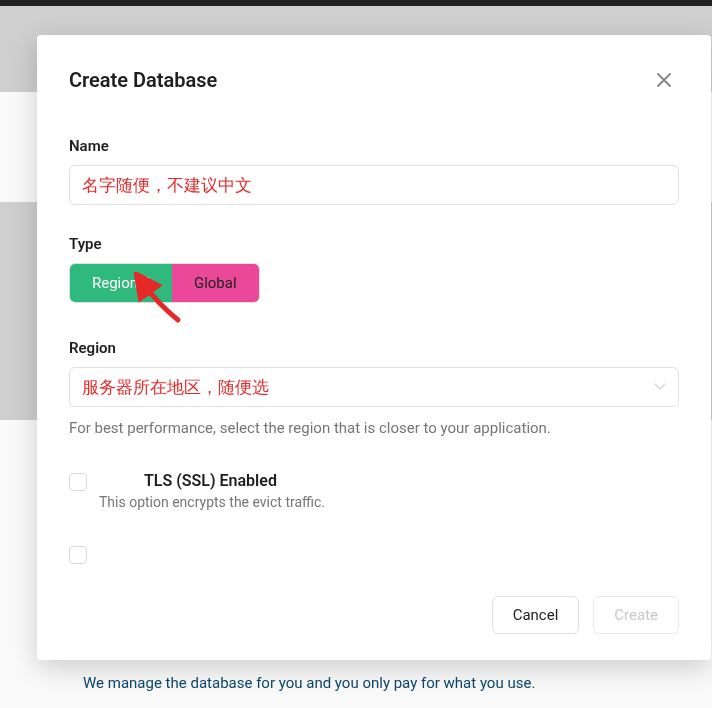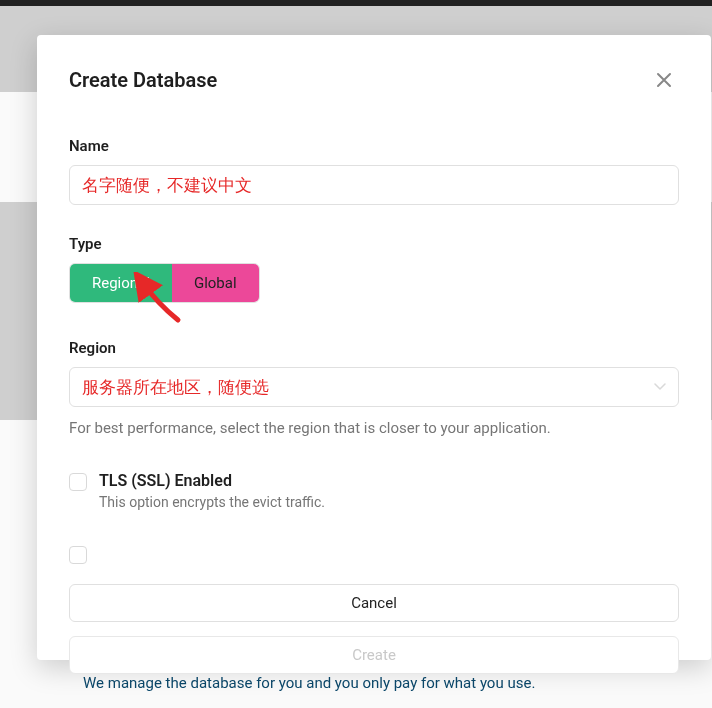--- a/index.html
+++ b/index.html
@@ -37,25 +37,25 @@
   display:flex; align-items:center; justify-content:space-between; cursor:pointer;
 }
 .select-caret { color:#d9d9d9; display:flex; }
 .select-caret svg { width:12px; height:8px; }
 .hint { margin-top:12px; font-size:15px; color:#767676; }
 .checkrow { display:flex; align-items:flex-start; gap:12px; }
 .checkbox {
   width:18px; height:18px; border:1px solid #d9d9d9; border-radius:4px;
   margin-top:2px; flex-shrink:0; background:#fff; cursor:pointer;
 }
-.check-title { font-size:16px; font-weight:600; color:#1f1f1f; }
+.check-title { font-size:16px; font-weight:600; color:#1f1f1f;margin-left:45px; }
 .check-sub { font-size:14px; color:#767676; margin-top:4px; }
 .grp-tls { margin-top:34px; }
 .grp-evict { margin-top:34px; }
-.footer { margin-top:auto; display:flex; justify-content:flex-end; gap:14px; padding-top:20px;flex-direction:column; }
+.footer { margin-top:auto; display:flex; justify-content:flex-end; gap:14px; padding-top:20px; }
 .btn { height:38px; padding:0 20px; border-radius:6px; border:1px solid #e0e0e0; background:#fff; font-size:15px; font-family:inherit; cursor:pointer; }
 .btn-cancel { color:#222; }
 .btn-create { color:#c9c9c9; border-color:#e8e8e8; cursor:not-allowed; }
 .arrow {
   position:absolute; left:130px; top:272px; z-index:3; pointer-events:none;
 }
 .arrow svg { width:60px; height:60px; }
 </style>
 </head>
 <body>

